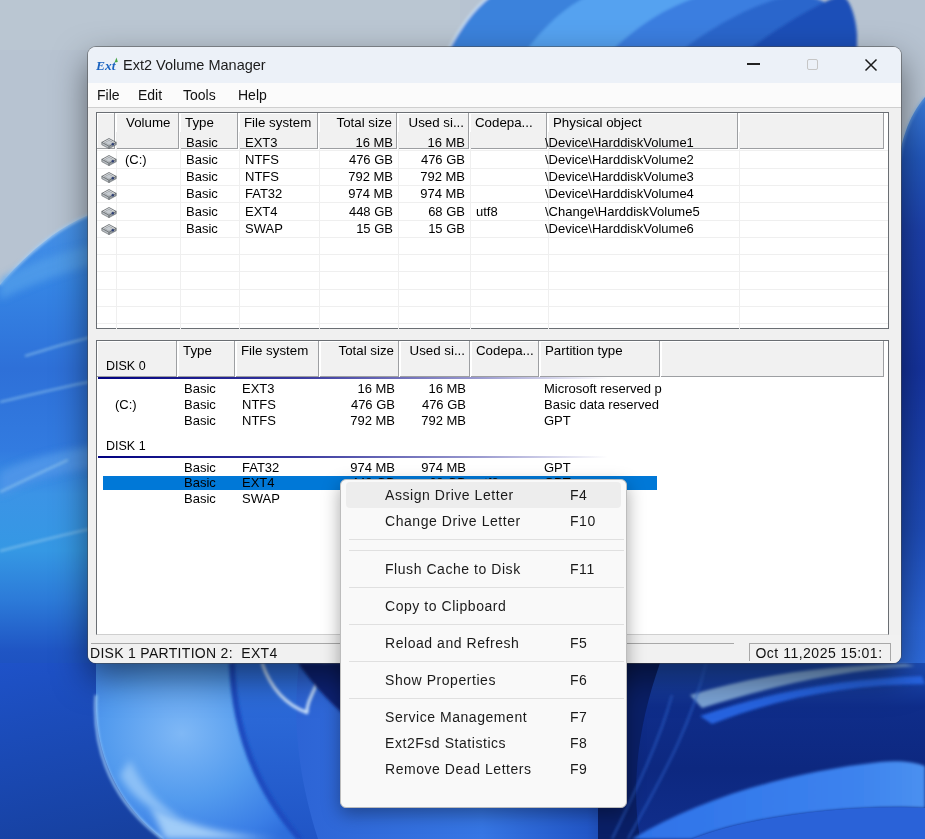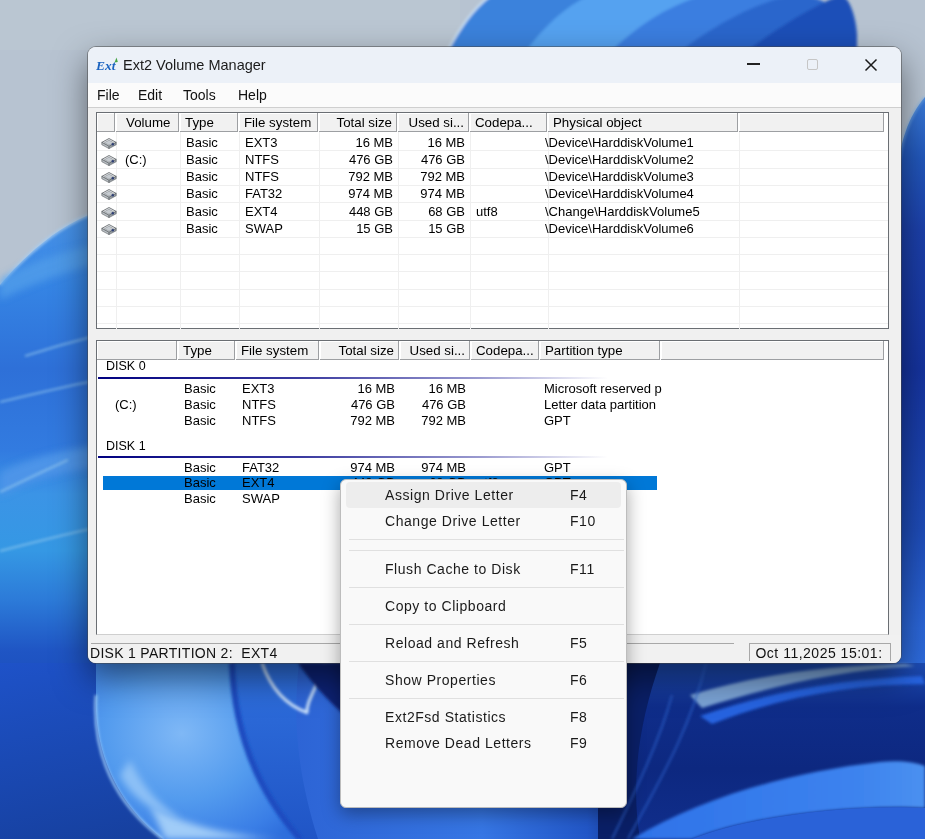--- a/index.html
+++ b/index.html
@@ -9,21 +9,21 @@
   #win{position:absolute;left:88px;top:47px;width:813px;height:616px;
        background:#f0f0f0;border-radius:8px;
        box-shadow:0 0 0 1px rgba(70,70,70,.5),0 14px 34px rgba(0,0,0,.5);}
   #titlebar{position:absolute;left:0;top:0;width:100%;height:36px;
        background:#ecf1f8;border-radius:8px 8px 0 0;}
   #apptitle{position:absolute;left:35px;top:10px;font-size:14.5px;color:#1b1b1b;}
   #menubar{position:absolute;left:0;top:36px;width:100%;height:25px;background:#fbfbfb;border-bottom:1px solid #cfcfcf;box-sizing:border-box;
        font-size:14px;color:#111;border-radius:0;}
   .mi{position:absolute;top:4px;}
   .panel{position:absolute;background:#fff;border:1px solid #6a6e73;box-sizing:border-box;}
-  .hcell{position:absolute;top:0;height:19px;background:#f1f1f1;
+  .hcell{position:absolute;top:0;height:36px;background:#f1f1f1;
          border-right:1px solid #9d9fa2;border-bottom:1px solid #9d9fa2;
          box-shadow:inset 1px 1px 0 #ffffff;box-sizing:border-box;
          font-size:13.3px;color:#000;line-height:19px;overflow:hidden;white-space:nowrap;}
   .hl{padding-left:5px;} .hr{text-align:right;padding-right:4px;}
   .cell{position:absolute;font-size:13px;color:#000;white-space:nowrap;line-height:15px;}
   .vline{position:absolute;width:1px;background:#efefef;}
   .rline{position:absolute;height:1px;left:0;right:0;background:#efefef;}
   .dlabel{position:absolute;font-size:12.5px;color:#000;}
   .dgrad{position:absolute;height:2px;left:1px;width:510px;
          background:linear-gradient(90deg,#000080 0%,#3a3aa0 40%,#9b9bd0 75%,rgba(255,255,255,0) 100%);}
@@ -306,21 +306,21 @@
 <div class="cell" style="left:87px;top:39.5px;">Basic</div>
 <div class="cell" style="left:145px;top:39.5px;">EXT3</div>
 <div class="cell" style="left:223px;width:75px;text-align:right;top:39.5px;">16 MB</div>
 <div class="cell" style="left:303px;width:66px;text-align:right;top:39.5px;">16 MB</div>
 <div class="cell" style="left:447px;top:39.5px;">Microsoft reserved p</div>
 <div class="cell" style="left:18px;top:55.5px;">(C:)</div>
 <div class="cell" style="left:87px;top:55.5px;">Basic</div>
 <div class="cell" style="left:145px;top:55.5px;">NTFS</div>
 <div class="cell" style="left:223px;width:75px;text-align:right;top:55.5px;">476 GB</div>
 <div class="cell" style="left:303px;width:66px;text-align:right;top:55.5px;">476 GB</div>
-<div class="cell" style="left:447px;top:55.5px;">Letter data partition</div>
+<div class="cell" style="left:447px;top:55.5px;">Basic data reserved</div>
 <div class="cell" style="left:87px;top:71.5px;">Basic</div>
 <div class="cell" style="left:145px;top:71.5px;">NTFS</div>
 <div class="cell" style="left:223px;width:75px;text-align:right;top:71.5px;">792 MB</div>
 <div class="cell" style="left:303px;width:66px;text-align:right;top:71.5px;">792 MB</div>
 <div class="cell" style="left:447px;top:71.5px;">GPT</div>
 <div class="cell" style="left:87px;top:119.0px;">Basic</div>
 <div class="cell" style="left:145px;top:119.0px;">FAT32</div>
 <div class="cell" style="left:223px;width:75px;text-align:right;top:119.0px;">974 MB</div>
 <div class="cell" style="left:303px;width:66px;text-align:right;top:119.0px;">974 MB</div>
 <div class="cell" style="left:447px;top:119.0px;">GPT</div>
@@ -365,20 +365,24 @@
         <span class="mlabel">Reload and Refresh</span>
         <span class="mkey">F5</span>
       </div>
 <div class="msep"></div>
 <div class="mitem">
         <span class="mlabel">Show Properties</span>
         <span class="mkey">F6</span>
       </div>
 <div class="msep"></div>
 <div class="mitem">
+        <span class="mlabel">Service Management</span>
+        <span class="mkey">F7</span>
+      </div>
+<div class="mitem">
         <span class="mlabel">Ext2Fsd Statistics</span>
         <span class="mkey">F8</span>
       </div>
 <div class="mitem">
         <span class="mlabel">Remove Dead Letters</span>
         <span class="mkey">F9</span>
       </div>
 </div>
 </div>
 

